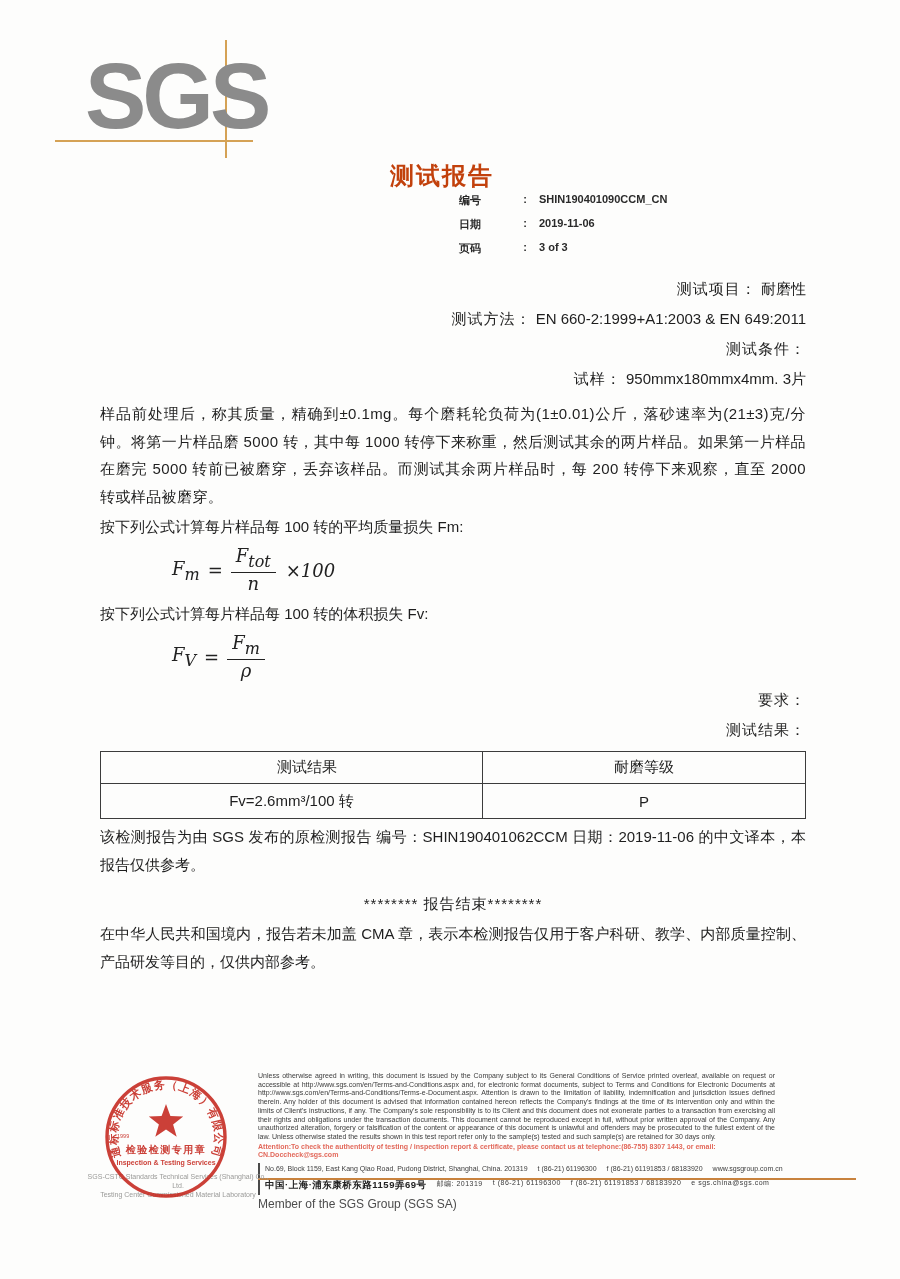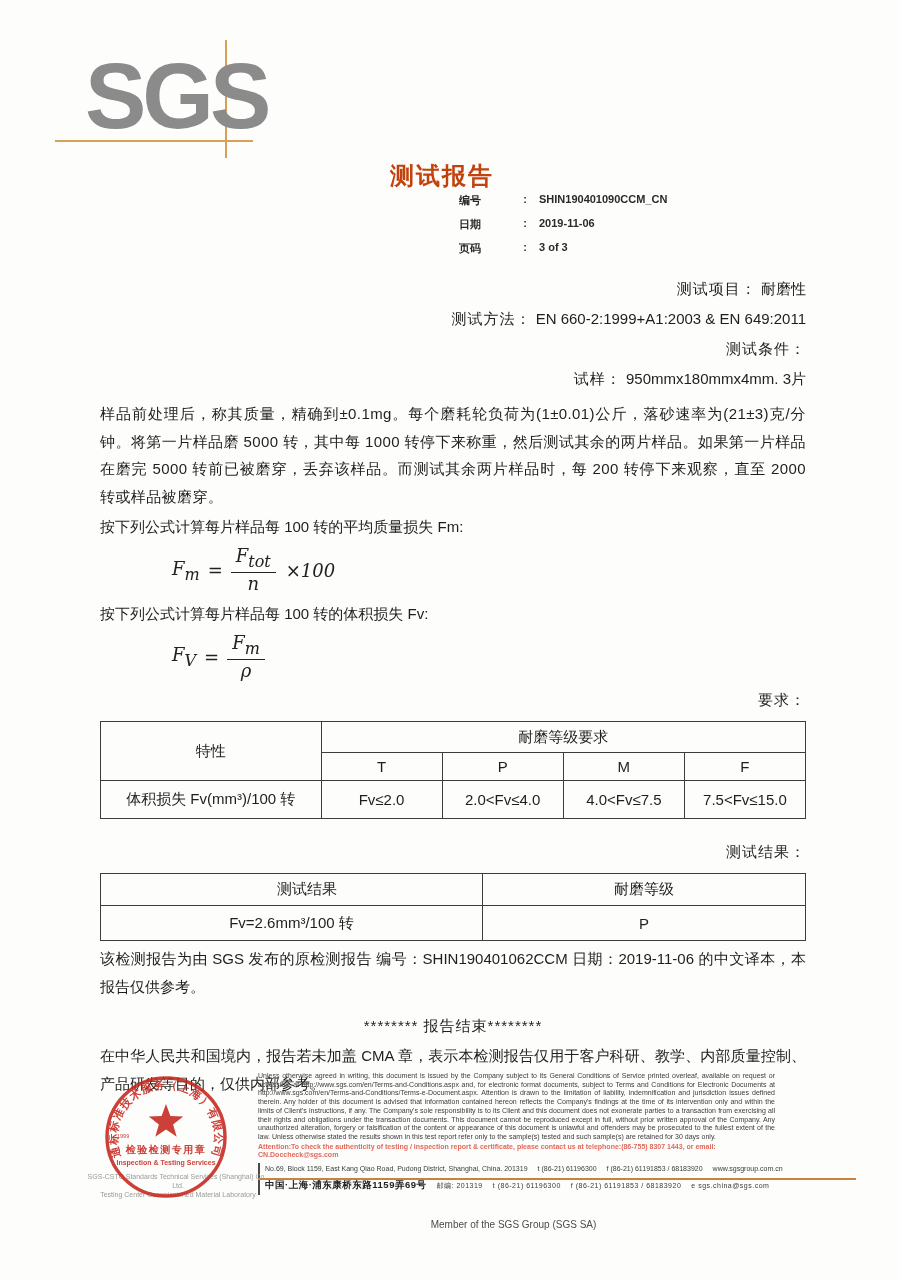--- a/index.html
+++ b/index.html
@@ -68,26 +68,26 @@
   .stamp-company {
     position:absolute; left:-2px; top:100px; width:190px; z-index:1;
     font-size:7px; line-height:9px; color:#9a9a98; text-align:center;
   }
   .legal-col { width:517px; flex:none; position:relative; }
   .legal {
     font-size:7px; line-height:8.7px; text-align:justify; color:#3b3b3b; margin:0 0 1px 0;
   }
   .attention { font-size:7px; line-height:8.7px; color:#e2685a; font-weight:bold; margin:0 0 3px 0; }
   .addr { position:relative; border-left:2px solid #4a4a4a; padding-left:5px; }
-  .addr-row { display:flex; align-items:center; gap:10px; white-space:nowrap; }
+  .addr-row { display:flex; gap:10px; white-space:nowrap; }
   .addr-en { font-size:7px; color:#3b3b3b; padding:2px 0 3px 0; }
   .addr-divider { position:absolute; left:-2px; top:15px; width:598px; height:2px; background:#c8823d; }
   .addr-cn { font-size:9.5px; color:#222; font-weight:bold; padding:4px 0 3px 0; letter-spacing:0.5px; }
   .addr-cn .sm { font-size:7px; font-weight:normal; color:#3b3b3b; }
-  .member { text-align:center; font-size:10px; color:#4c4c4c; margin-top:24px; padding-right:6px; }
+  .member { text-align:left; font-size:12px; color:#4c4c4c; margin-top:2px; padding-right:6px; }
 </style>
 </head>
 <body>
 
 <div class="page">
 
   <div class="logo-wrap">
     <div class="logo-hline"></div>
     <div class="logo-vline"></div>
     <div class="logo-text">SGS</div>
@@ -156,41 +156,20 @@
       <span class="frac">
         <span class="num"><span>F</span><sub>m</sub></span>
         <span class="den">ρ</span>
       </span>
     </div>
 
     <div class="line" style="margin-top:10px">
       <span class="lab">要求：</span>
     </div>
 
-    <table class="t1">
-      <tbody>
-          <tr class="h1">
-        <th class="c0" rowspan="2">特性</th>
-        <th colspan="4">耐磨等级要求</th>
-      </tr>
-      <tr class="h2">
-        <th>T</th>
-        <th>P</th>
-        <th>M</th>
-        <th>F</th>
-      </tr>
-      <tr class="d">
-        <td>体积损失 Fv(mm³)/100 转</td>
-        <td>Fv≤2.0</td>
-        <td>2.0&lt;Fv≤4.0</td>
-        <td>4.0&lt;Fv≤7.5</td>
-        <td>7.5&lt;Fv≤15.0</td>
-      </tr>
-    </tbody>
-      </table>
 
     <div class="line">
       <span class="lab">测试结果：</span>
     </div>
 
     <table class="t2">
       <tbody>
           <tr>
         <th class="c0">测试结果</th>
         <th>耐磨等级</th>

